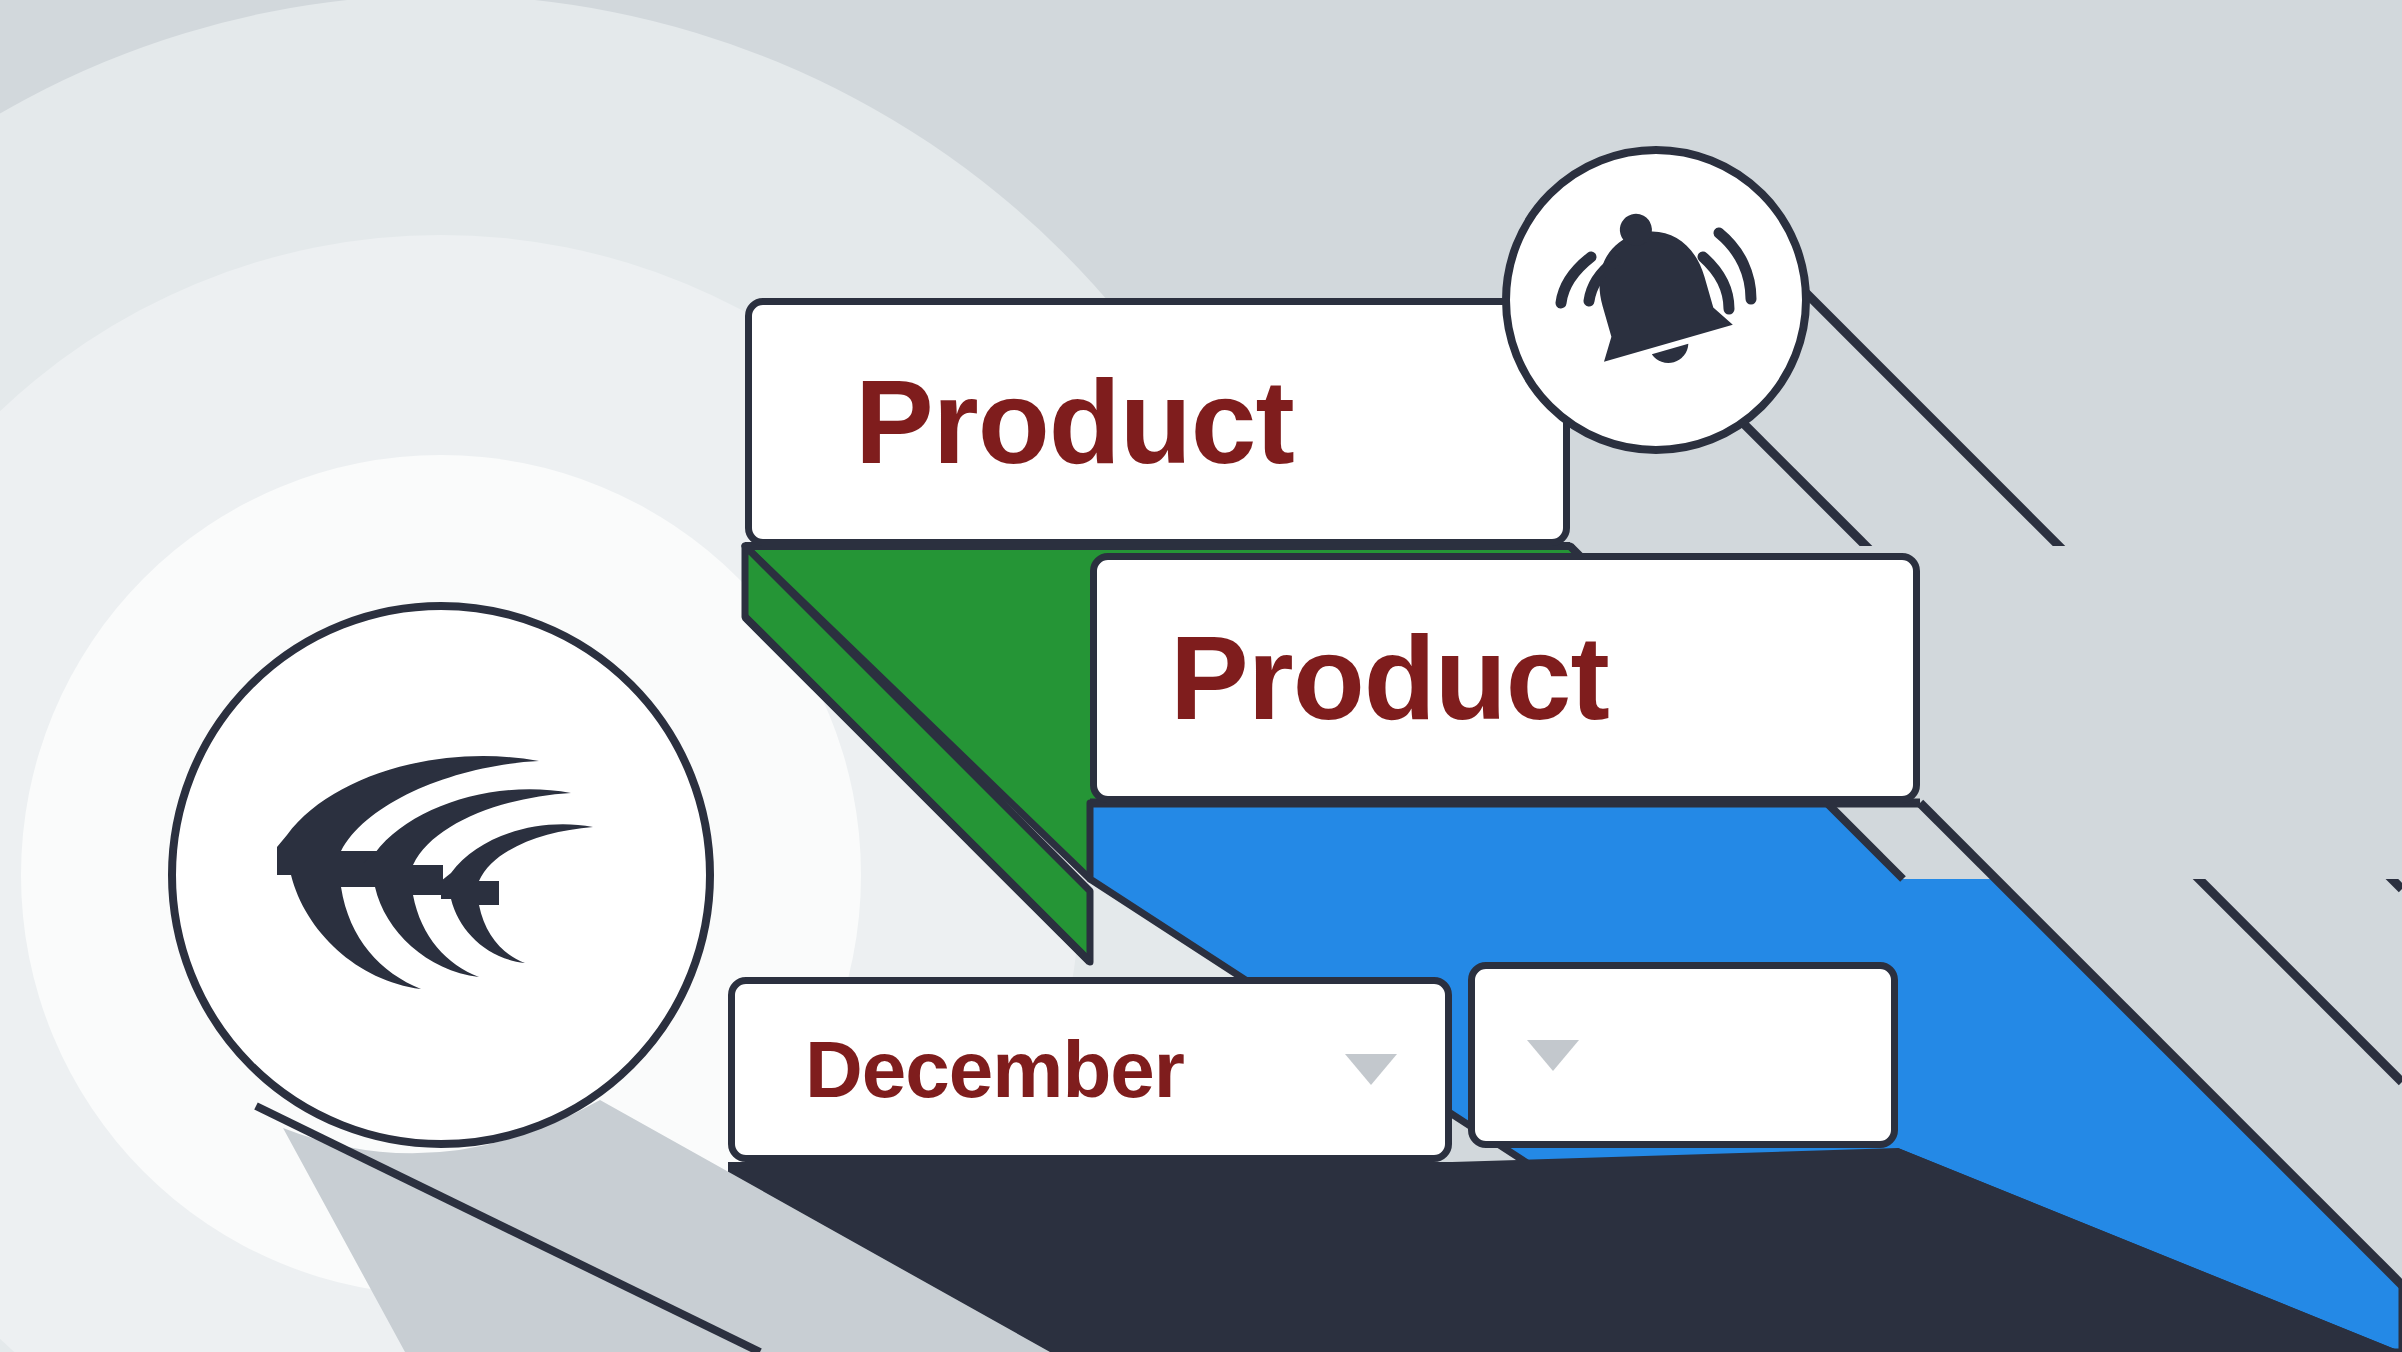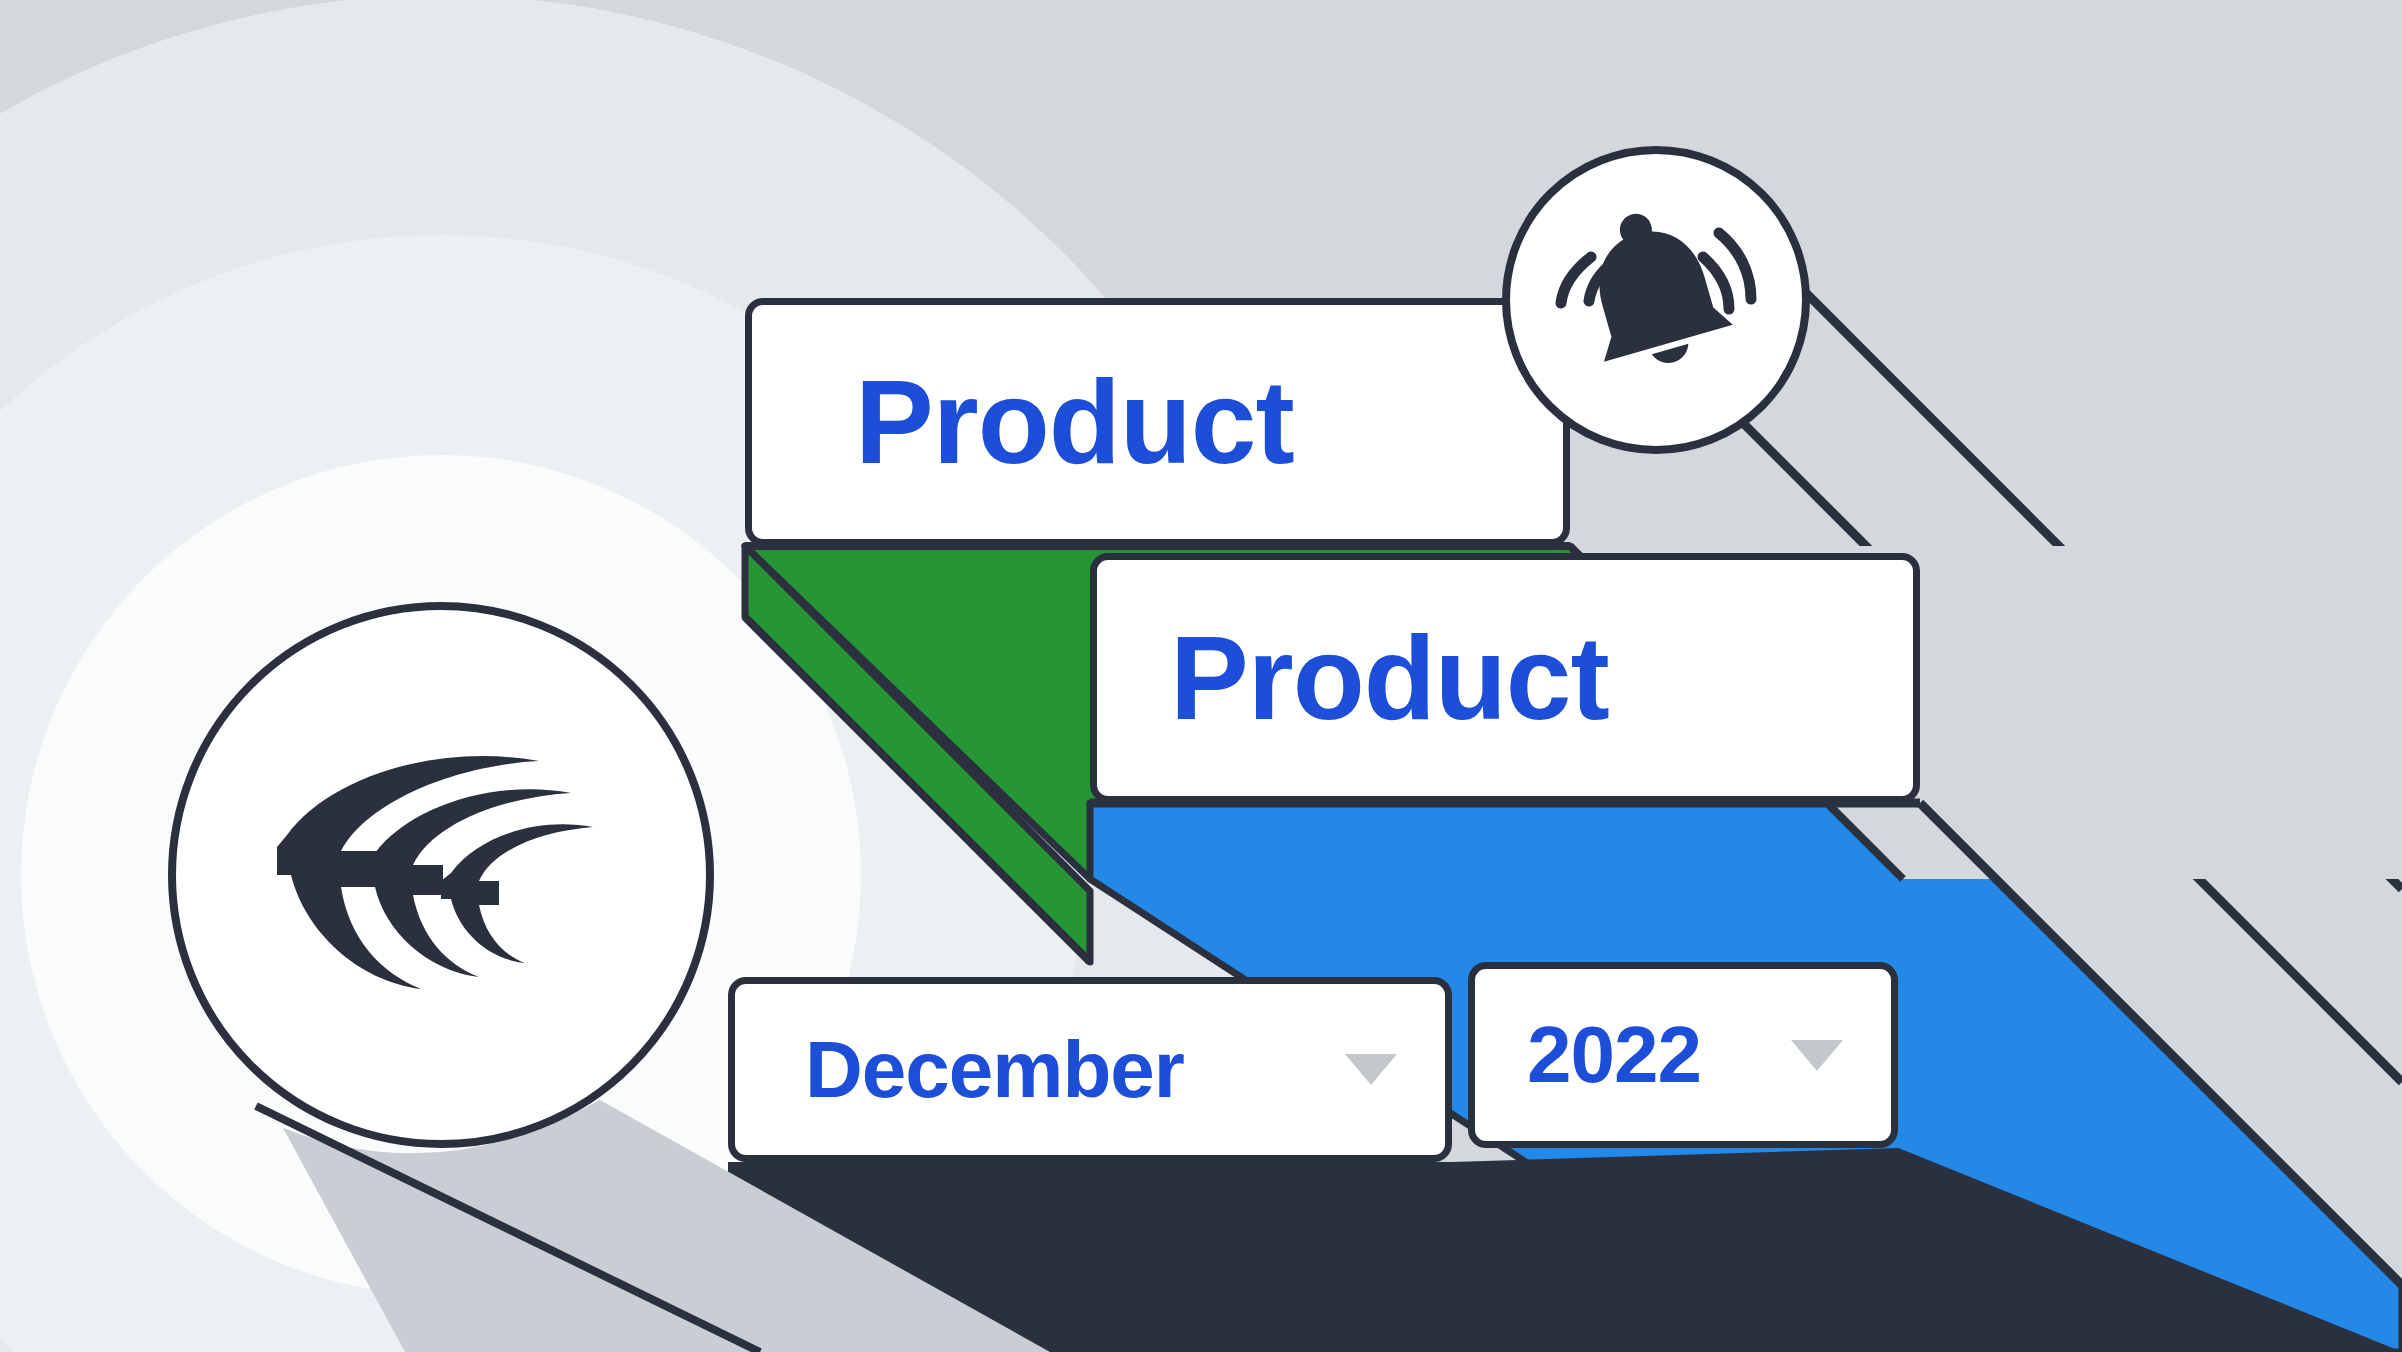--- a/index.html
+++ b/index.html
@@ -31,21 +31,21 @@
     background: #ffffff;
     border: 7px solid #2b303f;
     border-radius: 18px;
     box-sizing: border-box;
     display: flex;
     align-items: center;
     z-index: 40;
   }
   .card-text {
     font-weight: bold;
-    color: #1d4ed8;
+    color: #7f1d1d;
     letter-spacing: -1px;
     white-space: nowrap;
     line-height: 1;
   }
   #card-product {
     left: 745px;
     top: 298px;
     width: 825px;
     height: 248px;
     justify-content: flex-start;
@@ -174,21 +174,20 @@
   <div class="card" id="card-updates">
     <span class="card-text">Product</span>
   </div>
 
   <div class="card" id="card-month">
     <span class="card-text">December</span>
     <span class="caret"></span>
   </div>
 
   <div class="card" id="card-year">
-    <span class="card-text">2022</span>
     <span class="caret"></span>
   </div>
 
   <div class="badge" id="badge-bell">
     <svg width="210" height="210" viewBox="0 0 210 210">
       <g transform="rotate(-16 105 105)">
 
         <path d="M105 36
                  C 138 36 158 62 158 96
                  L 158 128

